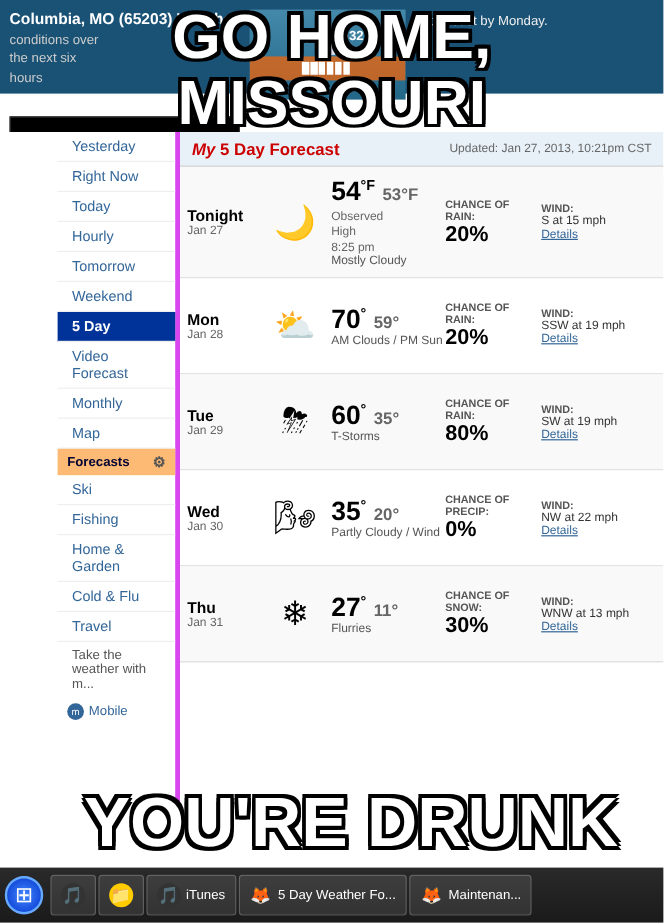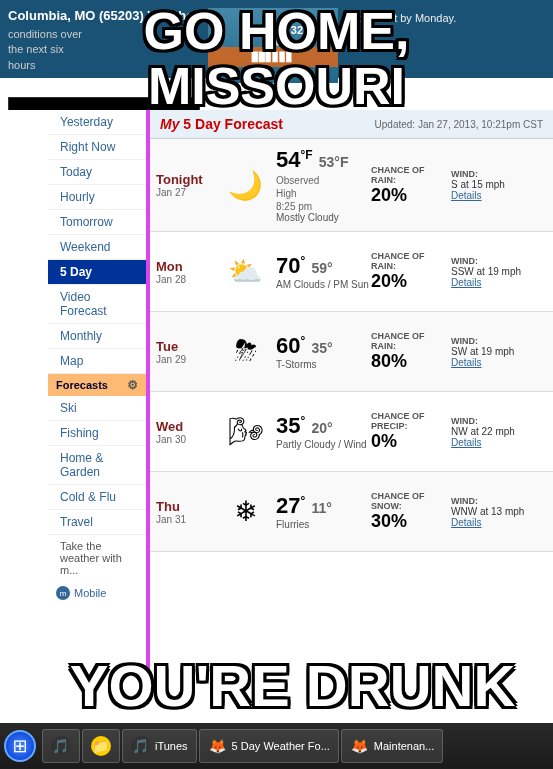--- a/index.html
+++ b/index.html
@@ -201,21 +201,21 @@
 
     .forecast-row:nth-child(even) { background: #f9f9f9; }
 
     .forecast-day {
       width: 60px;
       flex-shrink: 0;
     }
     .forecast-day-name {
       font-weight: bold;
       font-size: 13px;
-      color: #7f1d1d;
+      color: #000000;
     }
     .forecast-day-date {
       font-size: 10px;
       color: #666;
     }
 
     .forecast-icon {
       width: 60px;
       flex-shrink: 0;
       display: flex;

